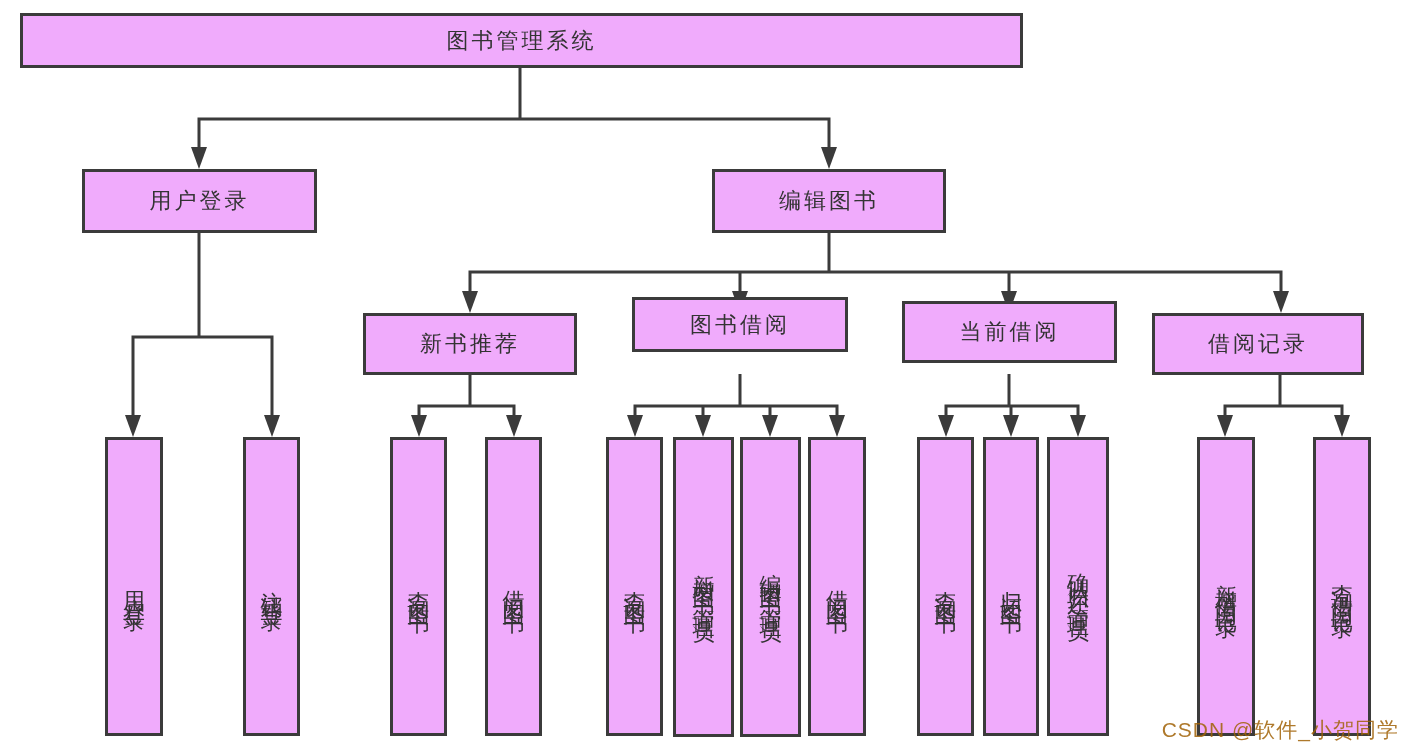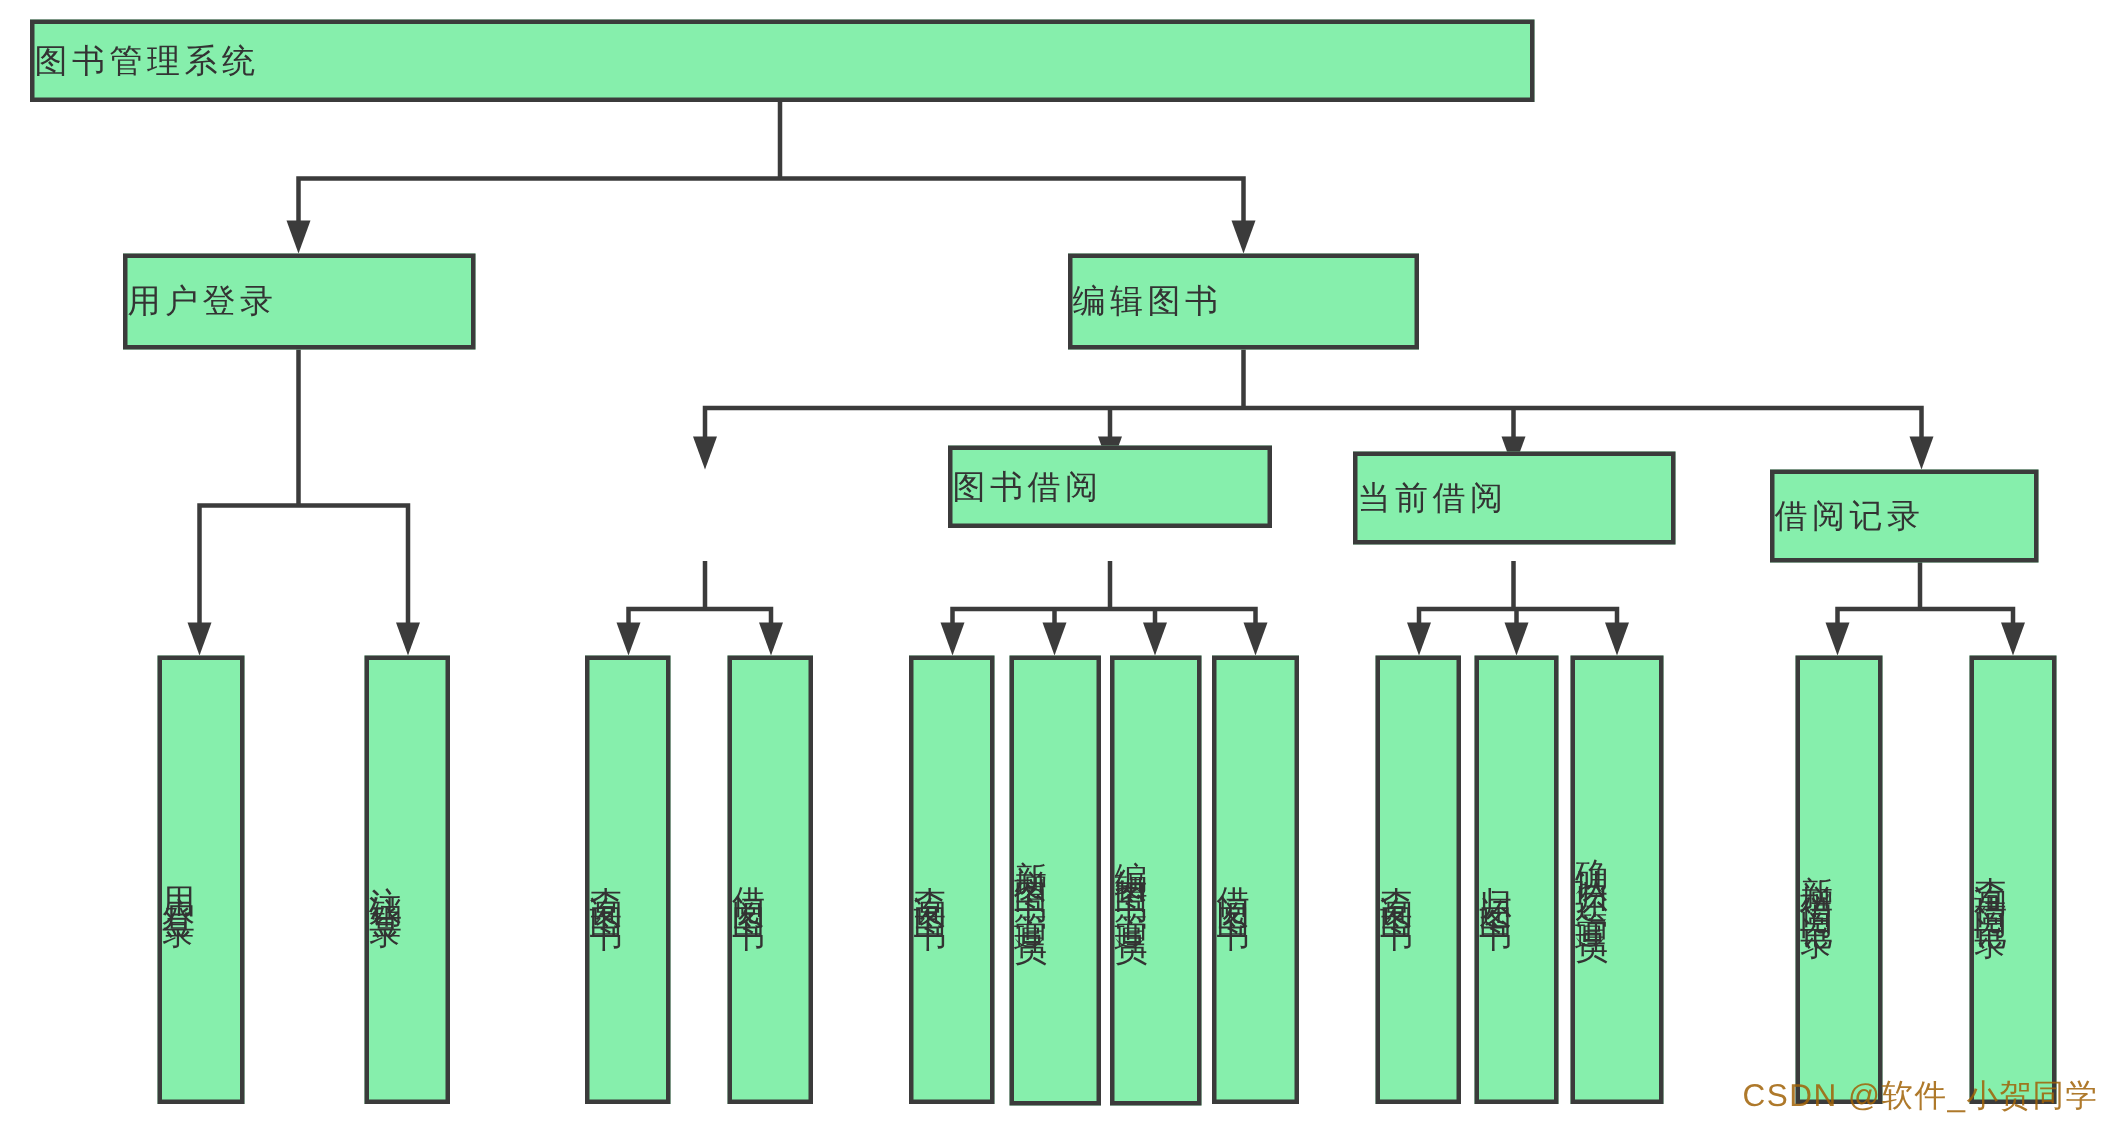--- a/index.html
+++ b/index.html
@@ -14,23 +14,24 @@
   #wires {
     position: absolute;
     left: 0; top: 0;
     width: 1405px; height: 747px;
     z-index: 1;
   }
   .box {
     position: absolute;
     box-sizing: border-box;
     border: 3px solid #3b3b3b;
-    background: #86efac;
+    background: #f0abfc;
     display: flex;
     align-items: center;
+    justify-content: center;
     z-index: 2;
   }
   .box.h span {
     font-size: 22px;
     letter-spacing: 3px;
     color: #333333;
     white-space: nowrap;
   }
   .box.v span {
     writing-mode: vertical-rl;
@@ -108,27 +109,30 @@
     <span>图书管理系统</span>
   </div>
 
   <div class="box h" style="left:82px; top:169px; width:235px; height:64px">
     <span>用户登录</span>
   </div>
   <div class="box h" style="left:712px; top:169px; width:234px; height:64px">
     <span>编辑图书</span>
   </div>
 
+  <div class="box h" style="left:363px; top:313px; width:214px; height:62px">
+    <span>新书推荐</span>
+  </div>
   <div class="box h" style="left:632px; top:297px; width:216px; height:55px">
     <span>图书借阅</span>
   </div>
   <div class="box h" style="left:902px; top:301px; width:215px; height:62px">
     <span>当前借阅</span>
   </div>
-  <div class="box h" style="left:1180px; top:313px; width:179px; height:62px">
+  <div class="box h" style="left:1152px; top:313px; width:212px; height:62px">
     <span>借阅记录</span>
   </div>
 
   <div class="box v" style="left:105px; top:437px; width:58px; height:299px">
     <span>用户登录</span>
   </div>
   <div class="box v" style="left:243px; top:437px; width:57px; height:299px">
     <span>注销登录</span>
   </div>
 

